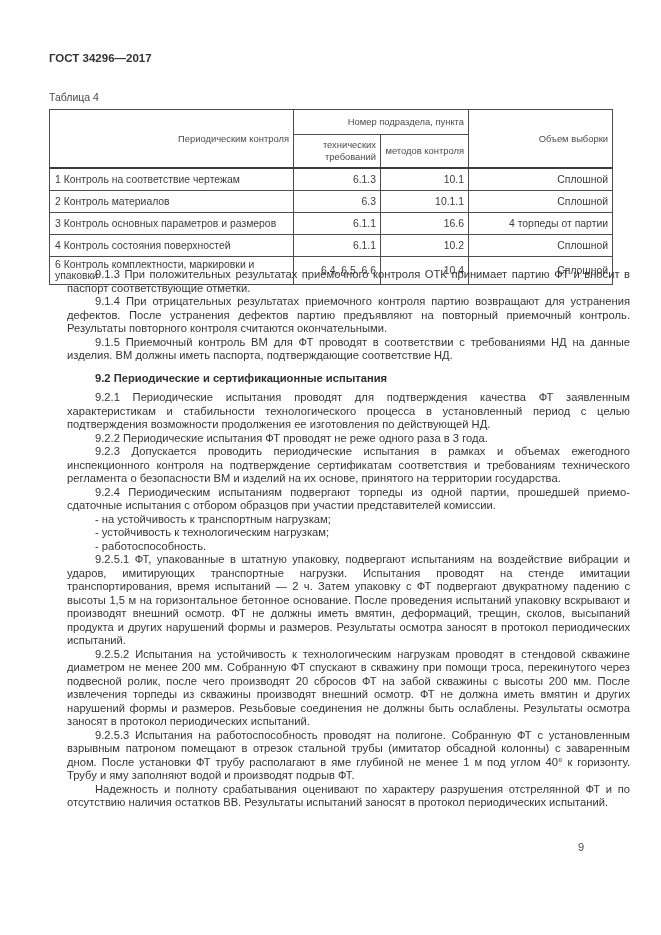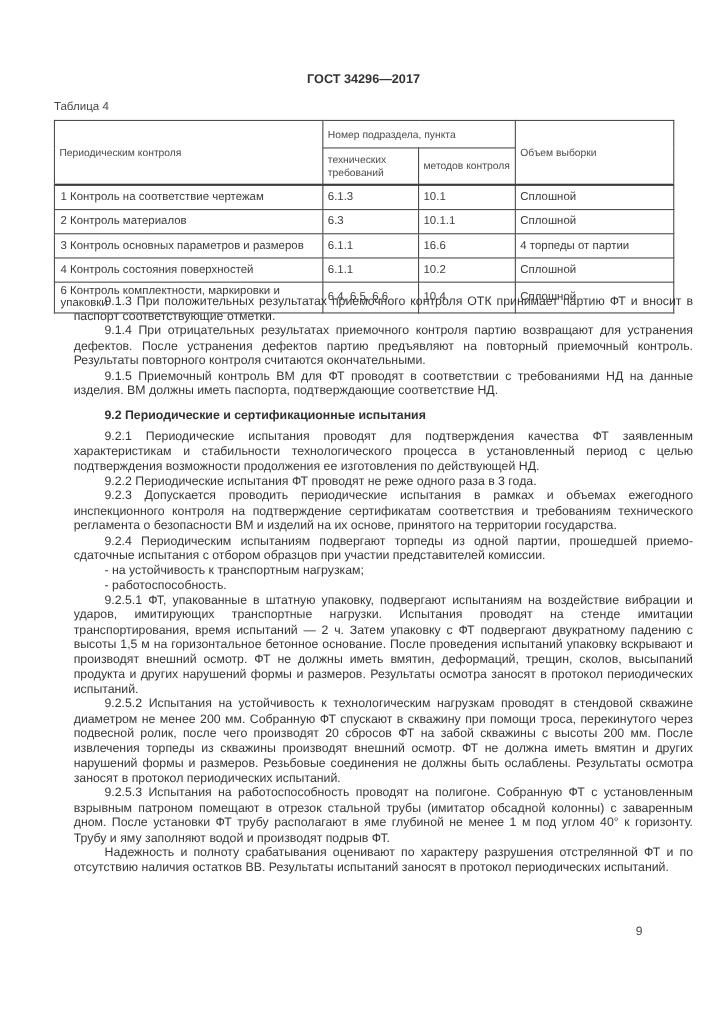--- a/index.html
+++ b/index.html
@@ -7,47 +7,47 @@
     position:relative;
     width:661px; height:935px;
     margin:0 auto;
     background:#ffffff;
     font-family:"Liberation Sans", sans-serif;
     color:#3b3b3b;
     overflow:hidden;
   }
   .doc-header {
     position:absolute; top:52px; left:49px; width:563px;
-    text-align:center; font-weight:bold; font-size:11.5px; color:#333;margin-top:14px;
+    text-align:left; font-weight:bold; font-size:11.5px; color:#333;
   }
   .table-label {
     position:absolute; top:91px; left:49px;
     font-size:10.5px; color:#4a4a4a;
   }
   table.control-table {
     position:absolute; top:109px; left:49px; width:563px;
     border-collapse:collapse; table-layout:fixed;
     font-size:9.4px; color:#4a4a4a;
   }
   .control-table col.c1 { width:244px; }
   .control-table col.c2 { width:87px; }
   .control-table col.c3 { width:88px; }
   .control-table col.c4 { width:144px; }
   .control-table th, .control-table td {
     border:1px solid #4d4d4d;
     font-weight:normal; vertical-align:middle;
     padding:2px 4px;
   }
-  .control-table thead th { text-align:left; line-height:1.25; }
+  .control-table thead th { text-align:right; line-height:1.25; }
   .control-table thead tr.group-row th { height:20px; }
   .control-table thead tr.sub-row th { height:28px; }
   .control-table thead { border-bottom:2px solid #3d3d3d; }
   .control-table tbody td {
     font-size:10.4px; color:#3b3b3b; height:17px;
-    text-align:left; line-height:1.1;
+    text-align:right; line-height:1.1;
   }
   .control-table tbody td.name { text-align:left; padding-left:5px; }
   .document-body {
     position:absolute; top:268px; left:67px; width:563px;
     font-size:11.2px; line-height:13.5px; color:#353535;
   }
   .document-body .paragraph { text-indent:28px; text-align:justify; margin:0; }
   .document-body .heading   { text-indent:28px; text-align:left; font-weight:bold; margin:9px 0 6px 0; color:#303030; }
   .document-body .list-item { text-indent:28px; text-align:left; margin:0; }
   .page-number {
@@ -119,20 +119,21 @@
   <div class="document-body">
       <div class="paragraph">9.1.3 При положительных результатах приемочного контроля ОТК принимает партию ФТ и вносит в паспорт соответствующие отметки.</div>
       <div class="paragraph">9.1.4 При отрицательных результатах приемочного контроля партию возвращают для устранения дефектов. После устранения дефектов партию предъявляют на повторный приемочный контроль. Результаты повторного контроля считаются окончательными.</div>
       <div class="paragraph">9.1.5 Приемочный контроль ВМ для ФТ проводят в соответствии с требованиями НД на данные изделия. ВМ должны иметь паспорта, подтверждающие соответствие НД.</div>
       <div class="heading">9.2 Периодические и сертификационные испытания</div>
       <div class="paragraph">9.2.1 Периодические испытания проводят для подтверждения качества ФТ заявленным характеристикам и стабильности технологического процесса в установленный период с целью подтверждения возможности продолжения ее изготовления по действующей НД.</div>
       <div class="paragraph">9.2.2 Периодические испытания ФТ проводят не реже одного раза в 3 года.</div>
       <div class="paragraph">9.2.3 Допускается проводить периодические испытания в рамках и объемах ежегодного инспекционного контроля на подтверждение сертификатам соответствия и требованиям технического регламента о безопасности ВМ и изделий на их основе, принятого на территории государства.</div>
       <div class="paragraph">9.2.4 Периодическим испытаниям подвергают торпеды из одной партии, прошедшей приемо-сдаточные испытания с отбором образцов при участии представителей комиссии.</div>
       <div class="list-item">- на устойчивость к транспортным нагрузкам;</div>
+      <div class="list-item">- устойчивость к технологическим нагрузкам;</div>
       <div class="list-item">- работоспособность.</div>
       <div class="paragraph">9.2.5.1 ФТ, упакованные в штатную упаковку, подвергают испытаниям на воздействие вибрации и ударов, имитирующих транспортные нагрузки. Испытания проводят на стенде имитации транспортирования, время испытаний — 2 ч. Затем упаковку с ФТ подвергают двукратному падению с высоты 1,5 м на горизонтальное бетонное основание. После проведения испытаний упаковку вскрывают и производят внешний осмотр. ФТ не должны иметь вмятин, деформаций, трещин, сколов, высыпаний продукта и других нарушений формы и размеров. Результаты осмотра заносят в протокол периодических испытаний.</div>
       <div class="paragraph">9.2.5.2 Испытания на устойчивость к технологическим нагрузкам проводят в стендовой скважине диаметром не менее 200 мм. Собранную ФТ спускают в скважину при помощи троса, перекинутого через подвесной ролик, после чего производят 20 сбросов ФТ на забой скважины с высоты 200 мм. После извлечения торпеды из скважины производят внешний осмотр. ФТ не должна иметь вмятин и других нарушений формы и размеров. Резьбовые соединения не должны быть ослаблены. Результаты осмотра заносят в протокол периодических испытаний.</div>
       <div class="paragraph">9.2.5.3 Испытания на работоспособность проводят на полигоне. Собранную ФТ с установленным взрывным патроном помещают в отрезок стальной трубы (имитатор обсадной колонны) с заваренным дном. После установки ФТ трубу располагают в яме глубиной не менее 1 м под углом 40° к горизонту. Трубу и яму заполняют водой и производят подрыв ФТ.</div>
       <div class="paragraph">Надежность и полноту срабатывания оценивают по характеру разрушения отстрелянной ФТ и по отсутствию наличия остатков ВВ. Результаты испытаний заносят в протокол периодических испытаний.</div>
     </div>
 
   <div class="page-number">9</div>
 
 </div>

